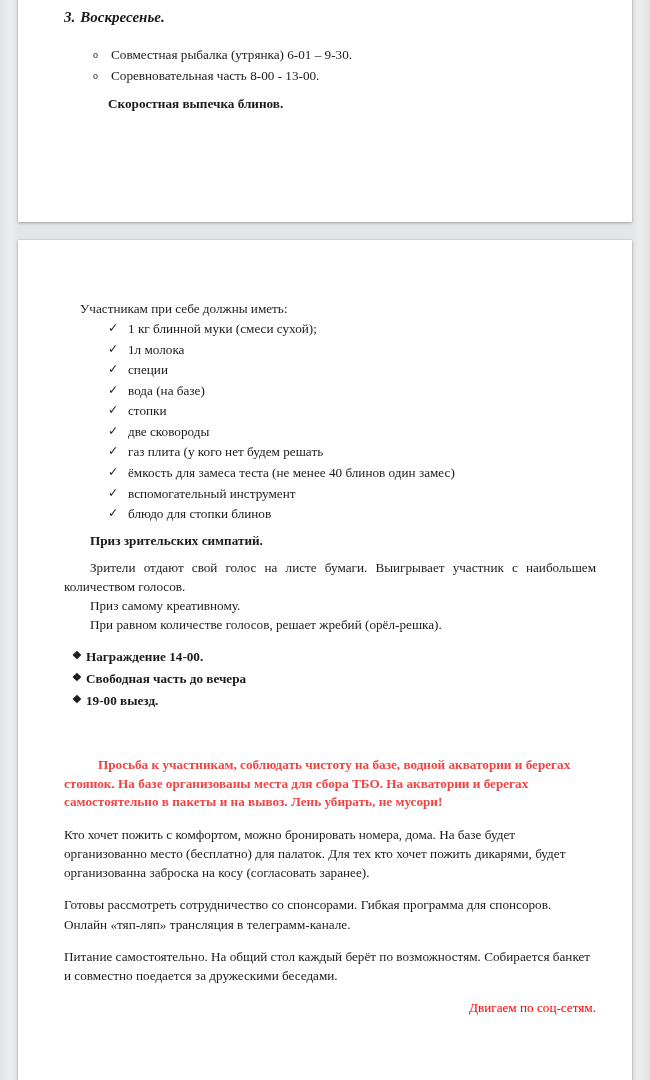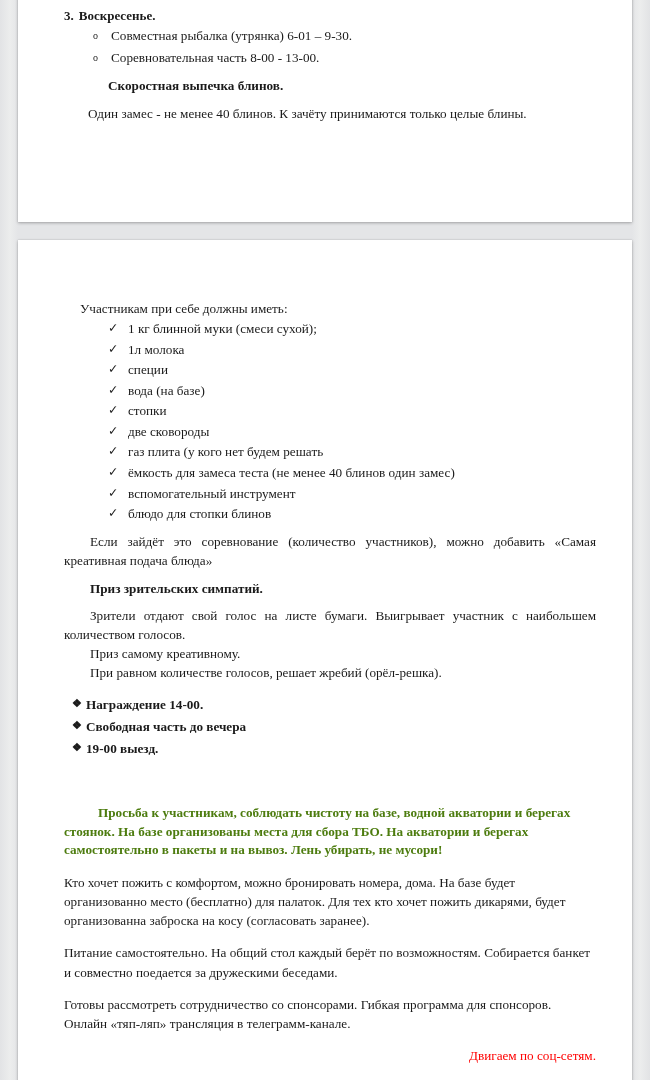--- a/index.html
+++ b/index.html
@@ -40,24 +40,25 @@
     font-size: 13.2px;
     color: #1a1a1a;
     line-height: 1.30;
   }
 
   
   #page-1 .page-body { padding: 14px 46px 0 46px; }
 
   .heading-num {
     font-weight: bold;
-    font-size: 13px;
-    margin: 0 0 2px 0;
+    font-size: 15px;
+    margin: 0 0 18px 0;
     padding-left: 19px;
     text-indent: -19px;
+    font-style: italic;
   }
   .heading-num .num { margin-right: 5px; }
 
   ul.circle-list {
     list-style: none;
     margin: 0 0 10px 0;
     padding: 0 0 0 47px;
   }
   ul.circle-list li {
     position: relative;
@@ -135,21 +136,21 @@
     line-height: 1.35;
   }
   ul.diamond-list li .bullet-diamond {
     position: absolute;
     left: -14px;
     top: 0;
     font-size: 11px;
   }
 
   .red-block {
-    color: #4d7c0f;
+    color: #ef4444;
     font-weight: bold;
     margin: 46px 0 0 0;
     text-indent: 34px;
     line-height: 1.42;
     text-align: left;
   }
 
   .plain-para {
     margin: 13px 0 0 0;
     line-height: 1.45;
@@ -181,21 +182,20 @@
           <span>Совместная рыбалка (утрянка) 6-01 – 9-30.</span>
         </li>
         <li>
           <span class="bullet-o">o</span>
           <span>Соревновательная часть 8-00 - 13-00.</span>
         </li>
       </ul>
 
       <p class="sub-head">Скоростная выпечка блинов.</p>
 
-      <p class="para">Один замес - не менее 40 блинов. К зачёту принимаются только целые блины.</p>
 
     </div>
   </div>
 
   <div class="page" id="page-2">
     <div class="page-body">
 
       <p class="lead-line">Участникам при себе должны иметь:</p>
 
       <ul class="check-list">
@@ -234,21 +234,20 @@
         <li>
           <span class="bullet-check">✓</span>
           <span>вспомогательный инструмент</span>
         </li>
         <li>
           <span class="bullet-check">✓</span>
           <span>блюдо для стопки блинов</span>
         </li>
       </ul>
 
-      <p class="justified">Если зайдёт это соревнование (количество участников), можно добавить «Самая креативная подача блюда»</p>
 
       <p class="bold-head2">Приз зрительских симпатий.</p>
 
       <p class="justified">Зрители отдают свой голос на листе бумаги. Выигрывает участник с наибольшем количеством голосов.</p>
       <p class="justified">Приз самому креативному.</p>
       <p class="justified">При равном количестве голосов, решает жребий (орёл-решка).</p>
 
       <ul class="diamond-list">
         <li>
           <span class="bullet-diamond">❖</span>
@@ -261,22 +260,22 @@
         <li>
           <span class="bullet-diamond">❖</span>
           <span>19-00 выезд.</span>
         </li>
       </ul>
 
       <p class="red-block">Просьба к участникам, соблюдать чистоту на базе, водной акватории и берегах стоянок. На базе организованы места для сбора ТБО. На акватории и берегах самостоятельно в пакеты и на вывоз. Лень убирать, не мусори!</p>
 
       <p class="plain-para">Кто хочет пожить с комфортом, можно бронировать номера, дома. На базе будет организованно место (бесплатно) для палаток. Для тех кто хочет пожить дикарями, будет организованна заброска на косу (согласовать заранее).</p>
 
+      <p class="plain-para">Готовы рассмотреть сотрудничество со спонсорами. Гибкая программа для спонсоров. Онлайн «тяп-ляп» трансляция в телеграмм-канале.</p>
+
       <p class="plain-para">Питание самостоятельно. На общий стол каждый берёт по возможностям. Собирается банкет и совместно поедается за дружескими беседами.</p>
-
-      <p class="plain-para">Готовы рассмотреть сотрудничество со спонсорами. Гибкая программа для спонсоров. Онлайн «тяп-ляп» трансляция в телеграмм-канале.</p>
 
       <p class="red-line">Двигаем по соц-сетям.</p>
 
     </div>
   </div>
 
 </div>
 
 </body></html>

